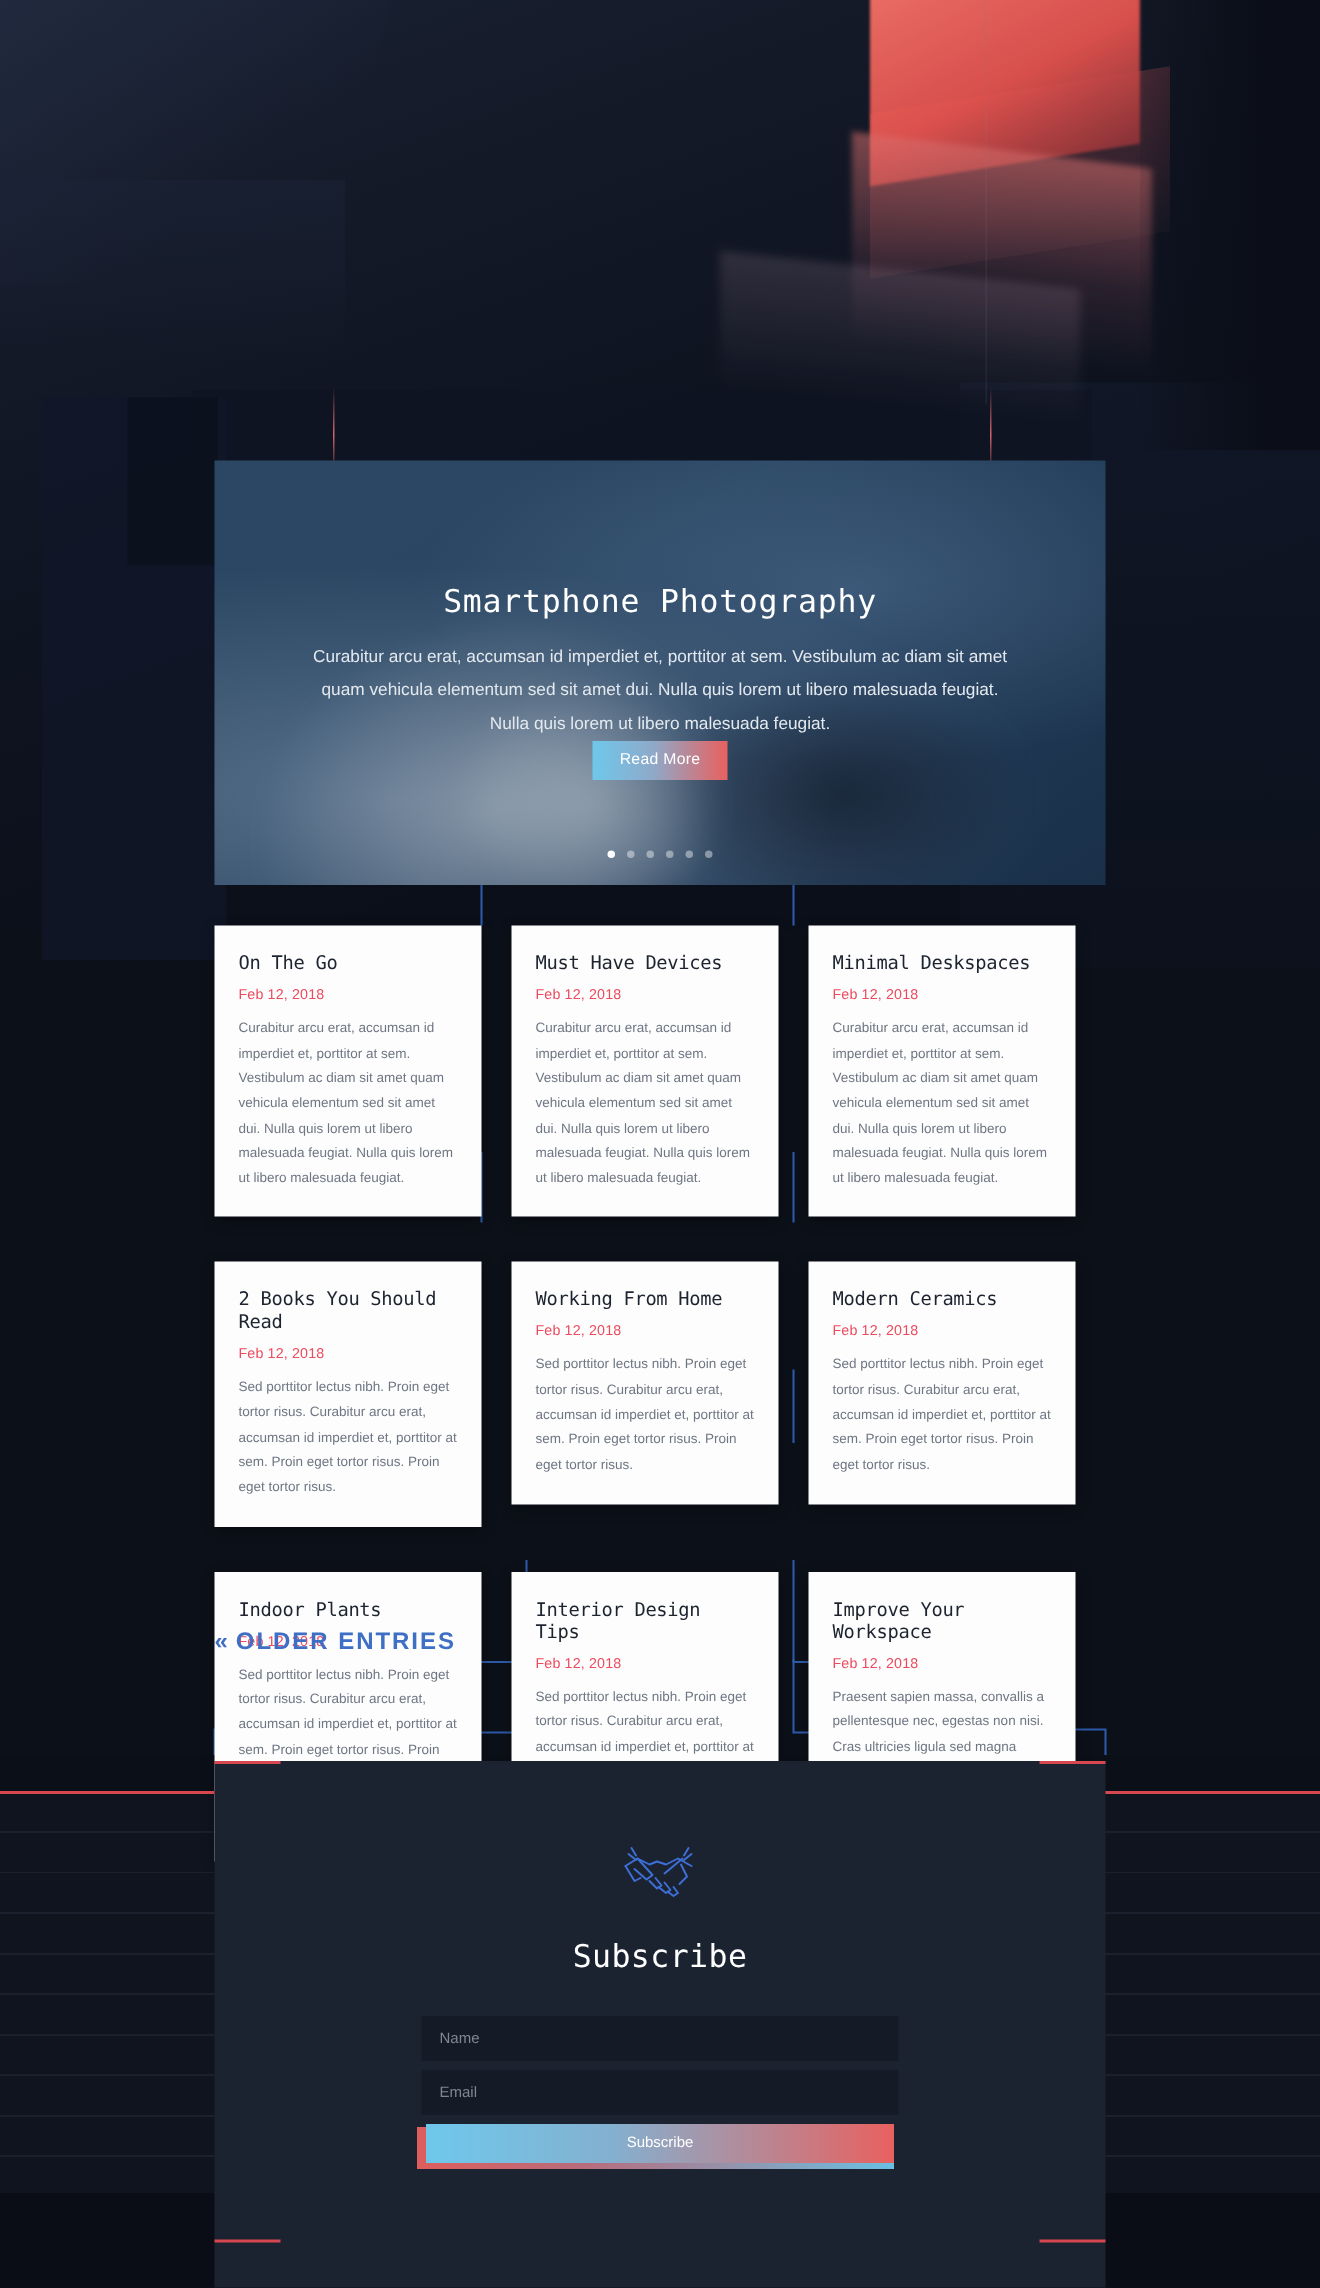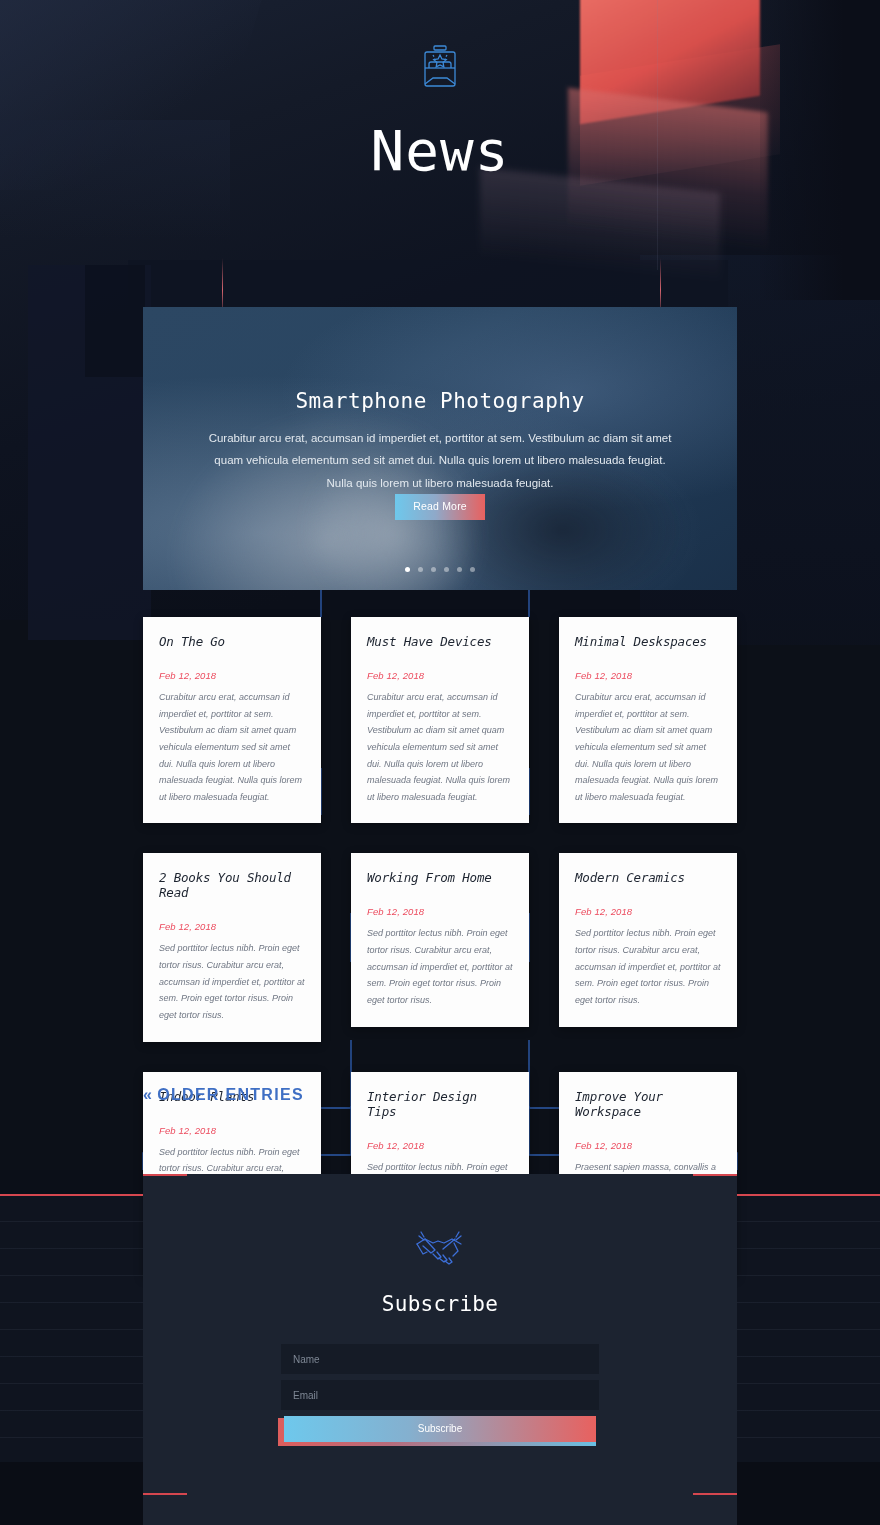--- a/index.html
+++ b/index.html
@@ -163,34 +163,34 @@
   }
   .hero-dots span.active { background: #fff; }
 
   
   .connectors { position: absolute; left: 0; top: 280px; width: 880px; height: 900px; z-index: 2; }
 
   
   .grid {
     position: absolute; left: 143px; top: 617px; width: 594px; z-index: 4;
   }
-  .row { display: flex; gap: 30px; font-style: italic; }
+  .row { display: flex; gap: 20px; }
   .row.r1 { align-items: flex-start; }
   .card {
     width: 178px; background: #fdfdfd; padding: 17px 16px 18px;
     box-shadow: 0 2px 8px rgba(0,0,0,.35);
   }
   .row.r1 .card { min-height: 146px; }
   .card-title {
     font-family: "DejaVu Sans Mono", monospace;
     font-size: 12.5px; color: #1d2430; letter-spacing: -.2px; font-weight: 400;
     line-height: 1.2;
   }
   .card-date {
-    margin-top: 21px; font-size: 9.5px; color: #ec4b5e; letter-spacing: .1px;
+    margin-top: 9px; font-size: 9.5px; color: #ec4b5e; letter-spacing: .1px;
   }
   .card-text {
     margin-top: 8px; font-size: 9px; line-height: 1.85; color: #6f7683;
   }
   .row.r2 { margin-top: 30px; }
   .row.r3 { margin-top: 30px; }
   .row.r2 .card { align-self: flex-start; }
 
   
   .older {
@@ -308,34 +308,20 @@
     </g>
   </svg>
 
   <svg class="connectors" style="top:1040px;height:160px" viewBox="0 0 880 160">
     <g fill="none" stroke="#2d5aa8" stroke-width="1.4">
       <path d="M351 0 L351 68 L290 68 L290 113 L143 113 L143 145"></path>
       <path d="M529 0 L529 68 L590 68 L590 113 L737 113 L737 145"></path>
     </g>
   </svg>
 
-  <div class="header">
-    <svg class="brand-icon" viewBox="0 0 46 52">
-      <g fill="none" stroke="#3d8ad8" stroke-width="1.3">
-        <rect x="17" y="2" width="12" height="4" rx="1"></rect>
-        <path d="M10 8 h26 a2 2 0 0 1 2 2 v30 a2 2 0 0 1 -2 2 h-26 a2 2 0 0 1 -2 -2 v-30 a2 2 0 0 1 2 -2 z"></path>
-        <path d="M8 24 h30"></path>
-        <path d="M12 24 v-4 a2 2 0 0 1 2 -2 h18 a2 2 0 0 1 2 2 v4"></path>
-        <path d="M8 40 l8 -6 h14 l8 6"></path>
-        <path d="M23 11 l1.9 4 4.3 .6 -3.1 3 .7 4.3 -3.8 -2 -3.8 2 .7 -4.3 -3.1 -3 4.3 -.6 z"></path>
-        <path d="M16 11 l1 1.6M16.8 15.2 l1.6 .5M30 11 l-1 1.6M29.2 15.2 l-1.6 .5"></path>
-      </g>
-    </svg>
-    <div class="page-title">News</div>
-  </div>
 
   <div class="hero">
     <div class="hero-hand"></div>
     <div class="hero-dev"></div>
     <div class="hero-hand2"></div>
     <div class="hero-inner">
       <div class="hero-title">Smartphone Photography</div>
       <div class="hero-text">Curabitur arcu erat, accumsan id imperdiet et, porttitor at sem. Vestibulum ac diam sit amet quam vehicula elementum sed sit amet dui. Nulla quis lorem ut libero malesuada feugiat. Nulla quis lorem ut libero malesuada feugiat.</div>
       <button class="hero-btn">Read More</button>
     </div>

